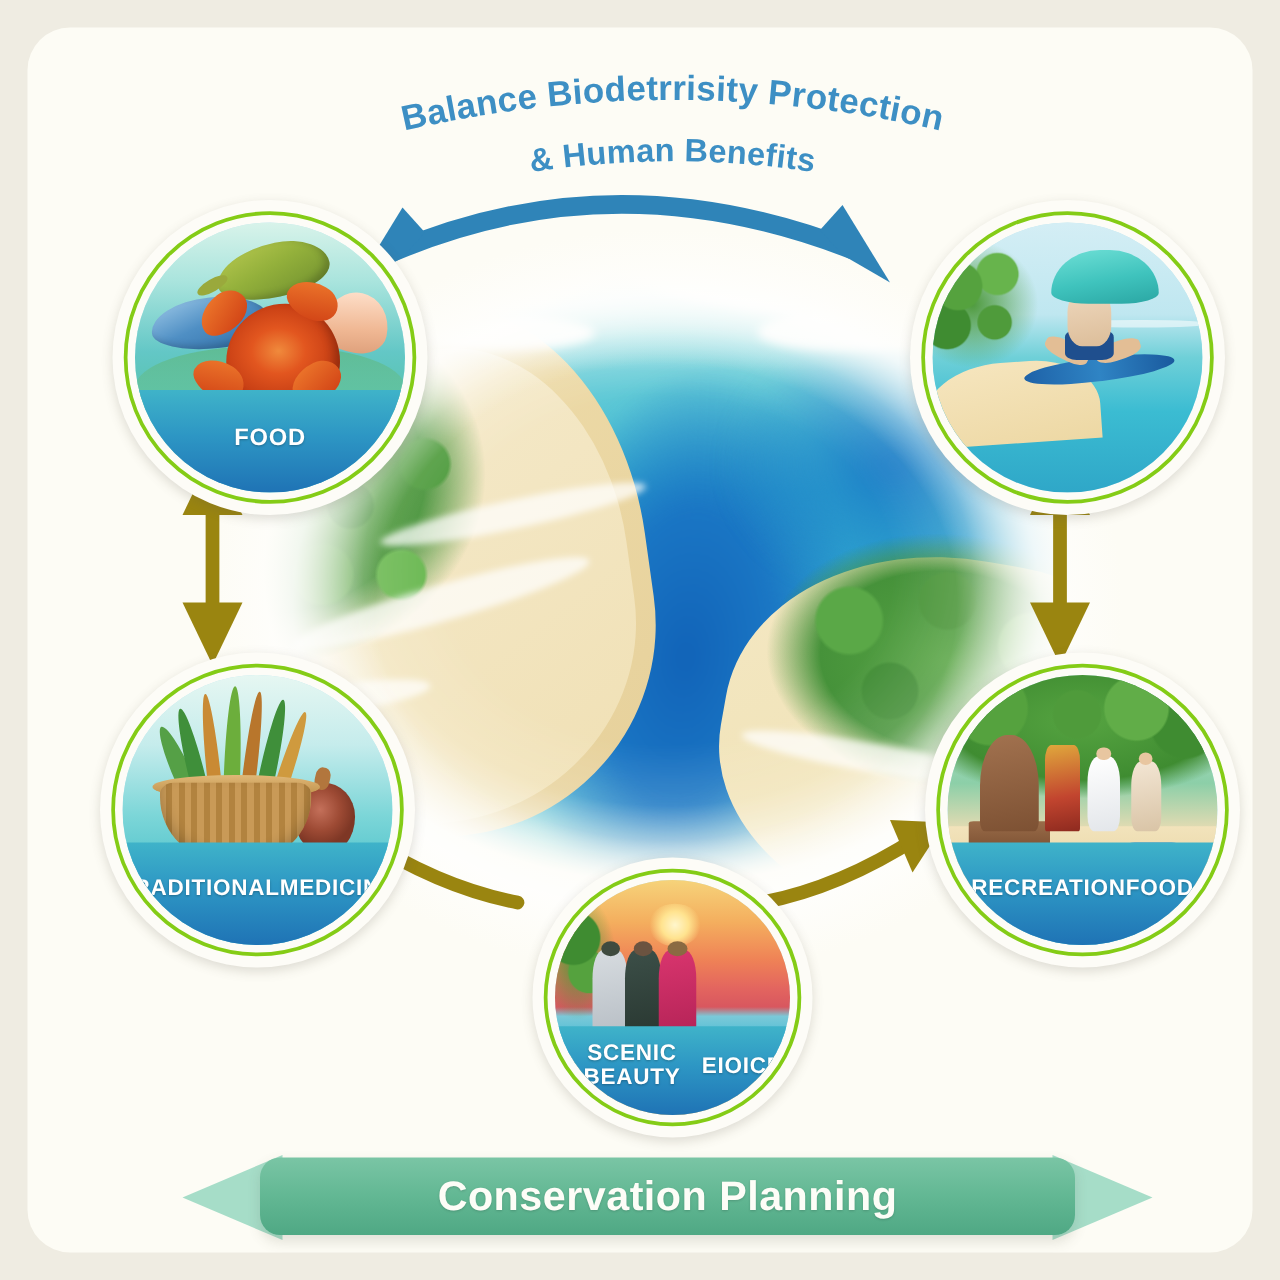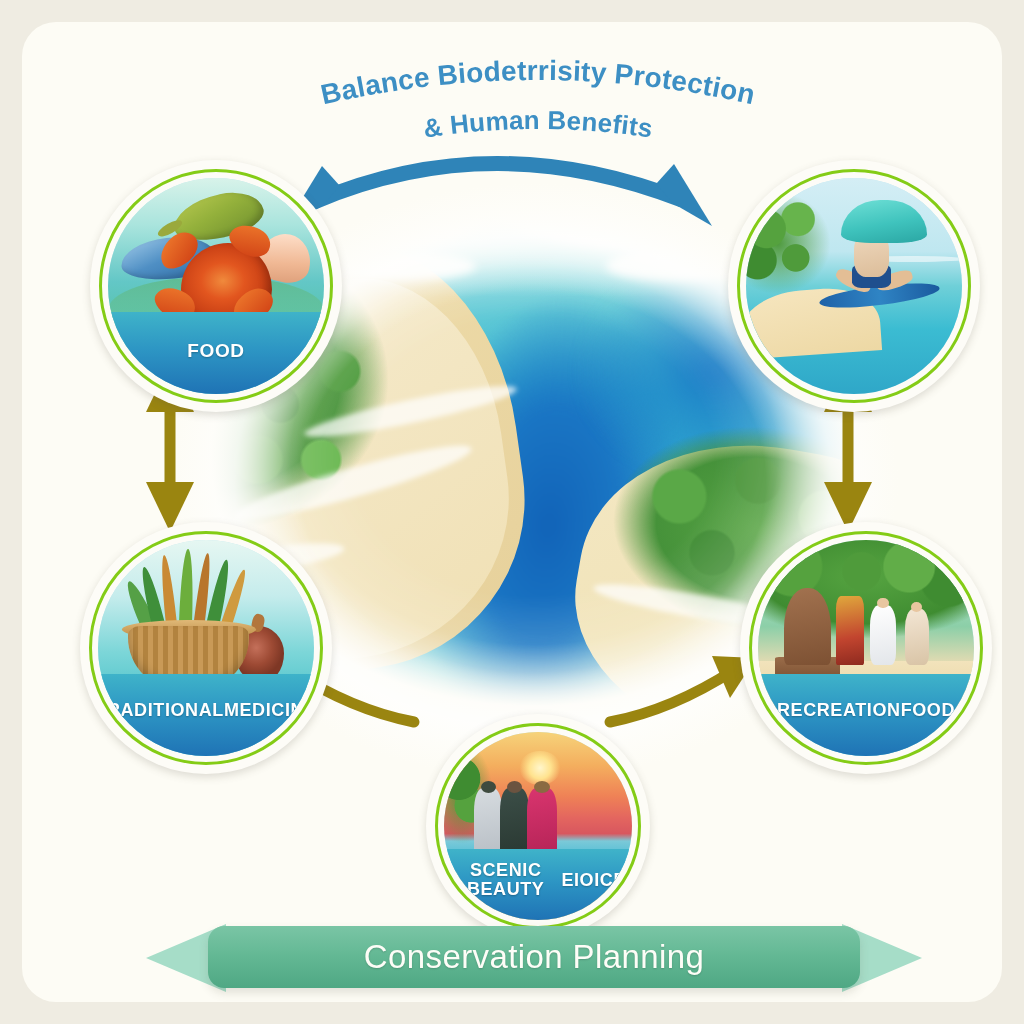--- a/index.html
+++ b/index.html
@@ -188,21 +188,21 @@
     line-height:1.08;
     text-shadow:0 1px 2px rgba(0,0,0,.28);
     padding:0 6px 4px;
   }
   .node-label.two-line { font-size:18px; padding-bottom:8px; }
 
   #node-food       { left:68px;  top:138px; width:252px; height:252px; }
   #node-recreation { left:706px; top:138px; width:252px; height:252px; }
   #node-medicine   { left:58px;  top:500px; width:252px; height:252px; }
   #node-cultural   { left:718px; top:500px; width:252px; height:252px; }
-  #node-scenic     { left:404px; top:692px; width:224px; height:224px; }
+  #node-scenic     { left:404px; top:664px; width:224px; height:224px; }
 
   
   .art { position:absolute; inset:0; }
   .art-sea {
     position:absolute; inset:0;
     background:linear-gradient(180deg,#d8f3ea 0%,#a9e4dd 22%,#63c7c6 48%,#57c3ae 66%,#74cfb6 80%,#3fb3c9 100%);
   }
   .art-shape { position:absolute; }
 
   .fish-green {
@@ -369,21 +369,21 @@
   #banner {
     position:absolute; left:66px; top:6px; width:652px; height:62px;
     background:linear-gradient(180deg,#7ac5a5 0%,#63b894 48%,#4fa884 100%);
     border-radius:16px;
     box-shadow:0 5px 10px rgba(90,85,70,.16);
     display:flex; align-items:center; justify-content:center;
   }
   #banner-text {
     color:#fdfdf7;
     font-size:33px;
-    font-weight:400;
+    font-weight:700;
     letter-spacing:.4px;
     text-shadow:0 1px 2px rgba(0,0,0,.16);
   }
 
   
   #title-svg { position:absolute; left:236px; top:28px; width:560px; height:104px; }
   .title-text {
     font-family:"Liberation Sans", sans-serif;
     font-size:28px;
     font-weight:700;

